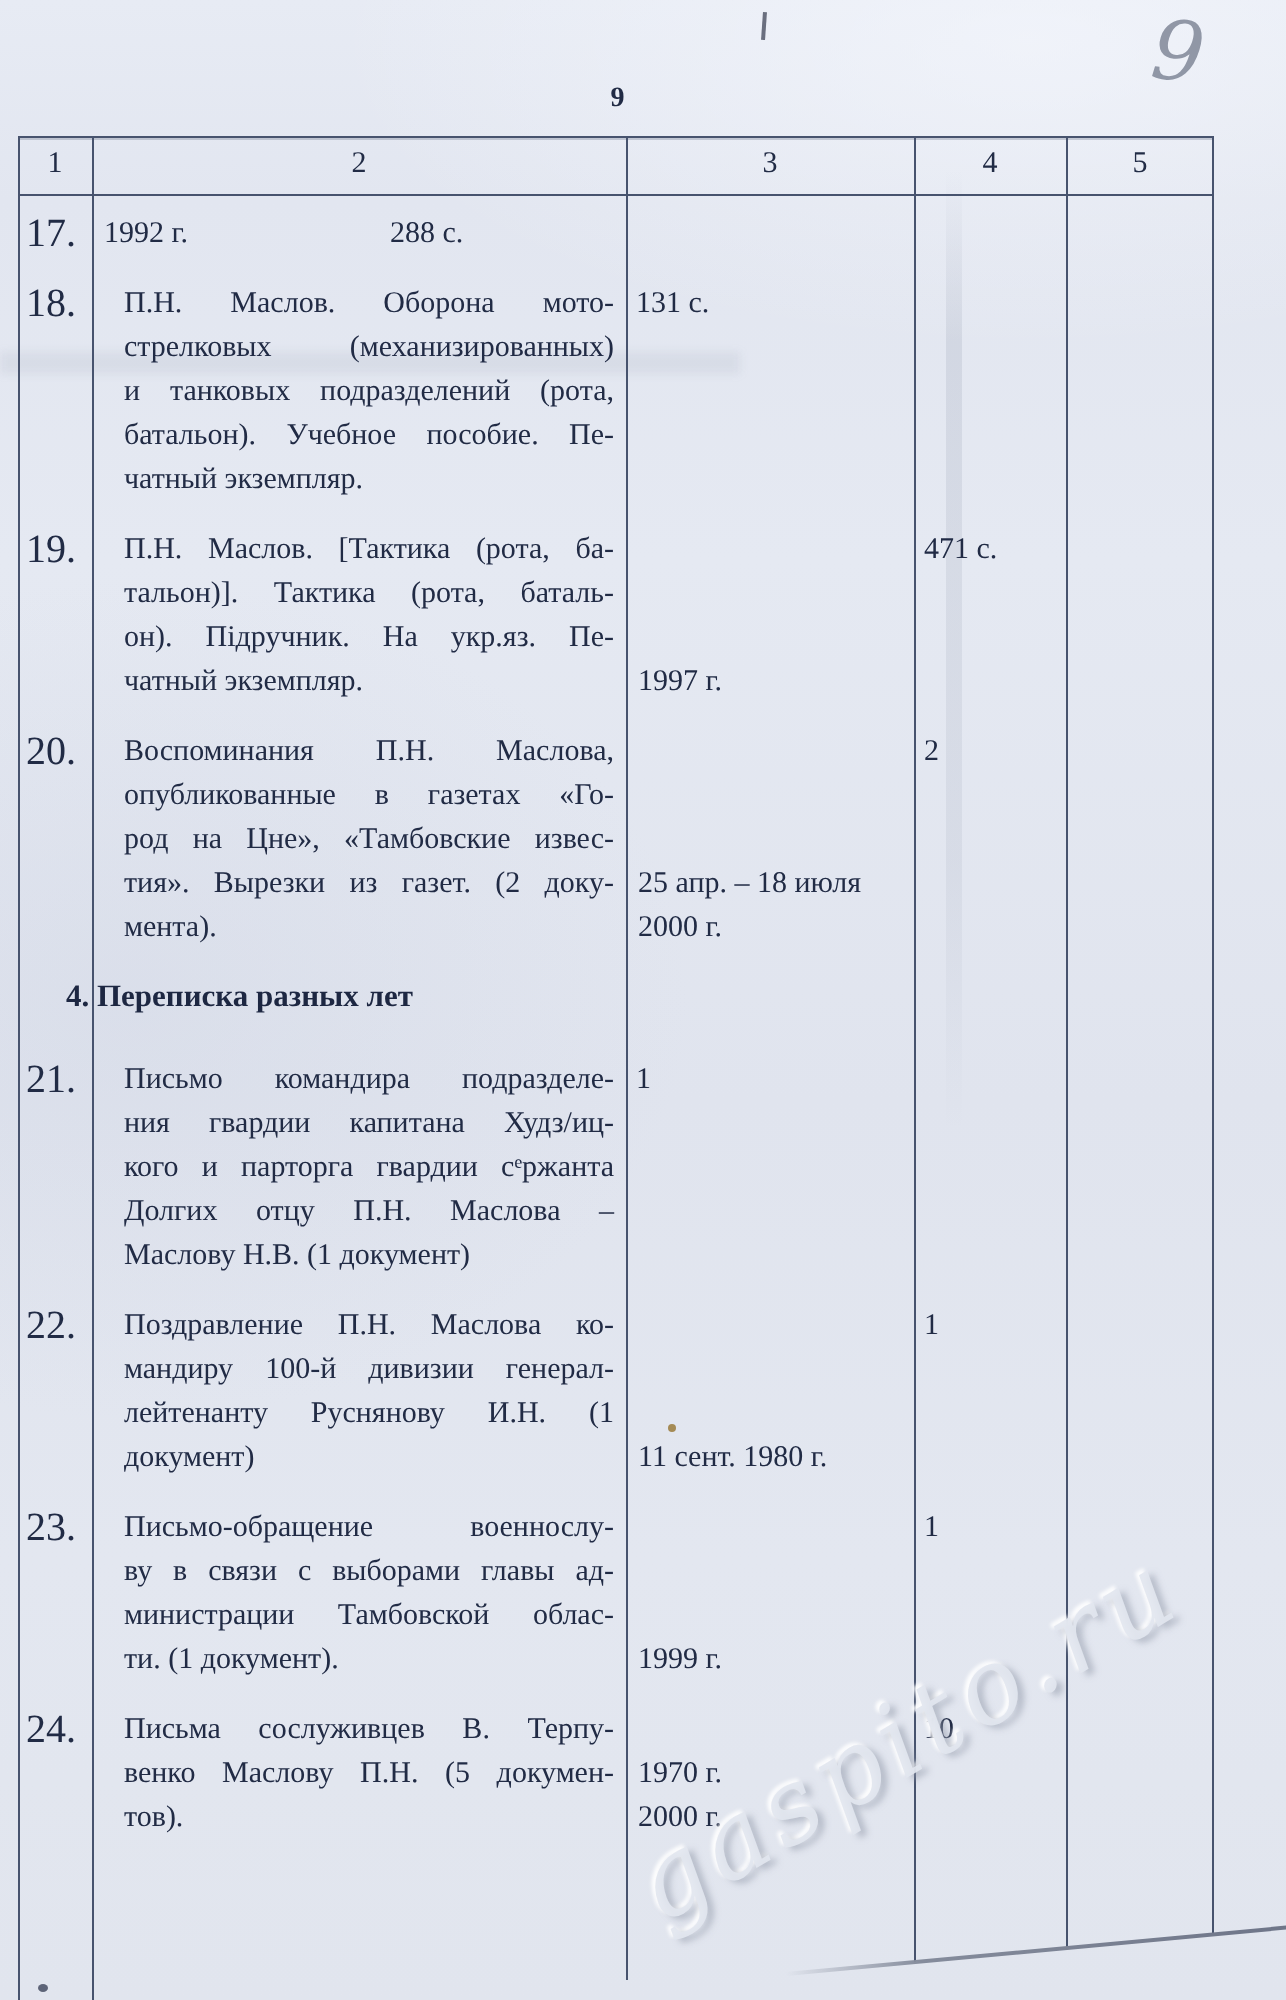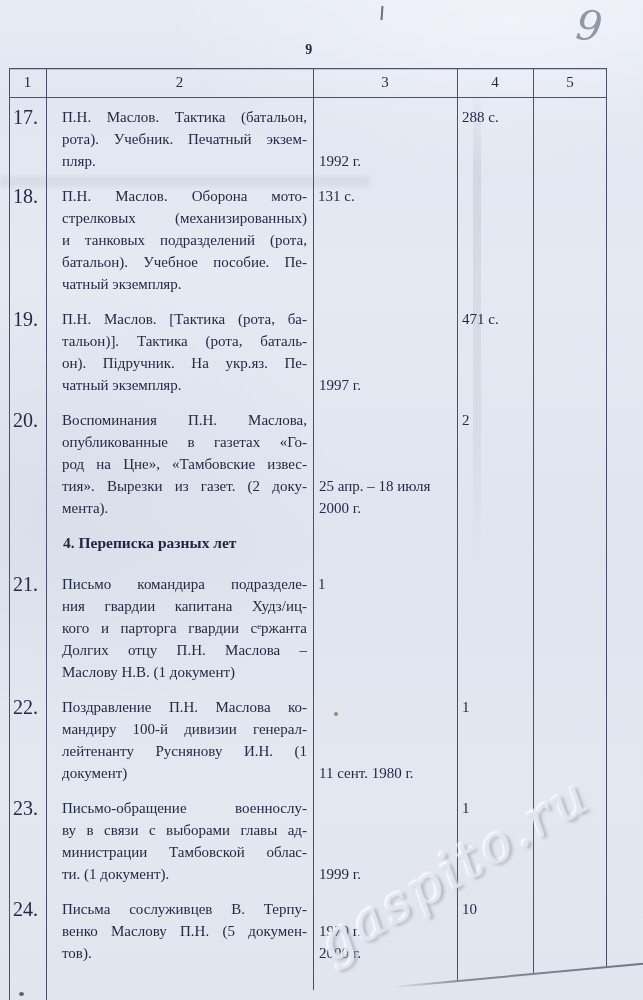--- a/index.html
+++ b/index.html
@@ -49,21 +49,21 @@
   .tbody{position:absolute;left:0;top:29px;width:598px;z-index:2;}
   .row{display:flex;margin-bottom:13px;}
   .row:first-child{margin-top:9px;}
   .c1{width:37px;box-sizing:border-box;padding-left:4px;font-size:20px;line-height:22px;}
   .c2{width:267px;box-sizing:border-box;padding-left:16px;padding-right:6px;font-size:15px;}
   .c3{width:144px;box-sizing:border-box;padding-left:6px;display:flex;flex-direction:column;justify-content:flex-end;font-size:15px;}
   .c4{width:76px;box-sizing:border-box;padding-left:5px;display:flex;flex-direction:column;justify-content:flex-start;font-size:15px;}
   .c5{width:74px;}
   .ln{display:block;line-height:22px;min-height:22px;}
   .jl{text-align:justify;text-align-last:justify;}
-  .section-row{margin:-1px 0 19px 0;padding-left:54px;font-size:15.5px;font-weight:bold;line-height:23px;color:#1d2742;}
+  .section-row{margin:-1px 0 19px 0;padding-left:24px;font-size:15.5px;font-weight:bold;line-height:23px;color:#1d2742;}
 </style>
 </head>
 <body>
 
 <div class="page">
 
   <div class="pen-tick"></div>
   <div class="smudge"></div>
   <div class="streak"></div>
   <div class="dot-rust"></div>
@@ -86,25 +86,20 @@
       <div class="th th1">1</div>
       <div class="th th2">2</div>
       <div class="th th3">3</div>
       <div class="th th4">4</div>
       <div class="th th5">5</div>
     </div>
 
     <div class="tbody">
         <div class="row">
           <div class="c1">17.</div>
-          <div class="c2">
-            <div class="ln jl">П.Н. Маслов. Тактика (батальон,</div>
-            <div class="ln jl">рота). Учебник. Печатный экзем-</div>
-            <div class="ln">пляр.</div>
-          </div>
           <div class="c3">
             <div class="ln">1992 г.</div>
           </div>
           <div class="c4">
             <div class="ln">288 с.</div>
           </div>
           <div class="c5"></div>
         </div>
         <div class="row">
           <div class="c1">18.</div>

